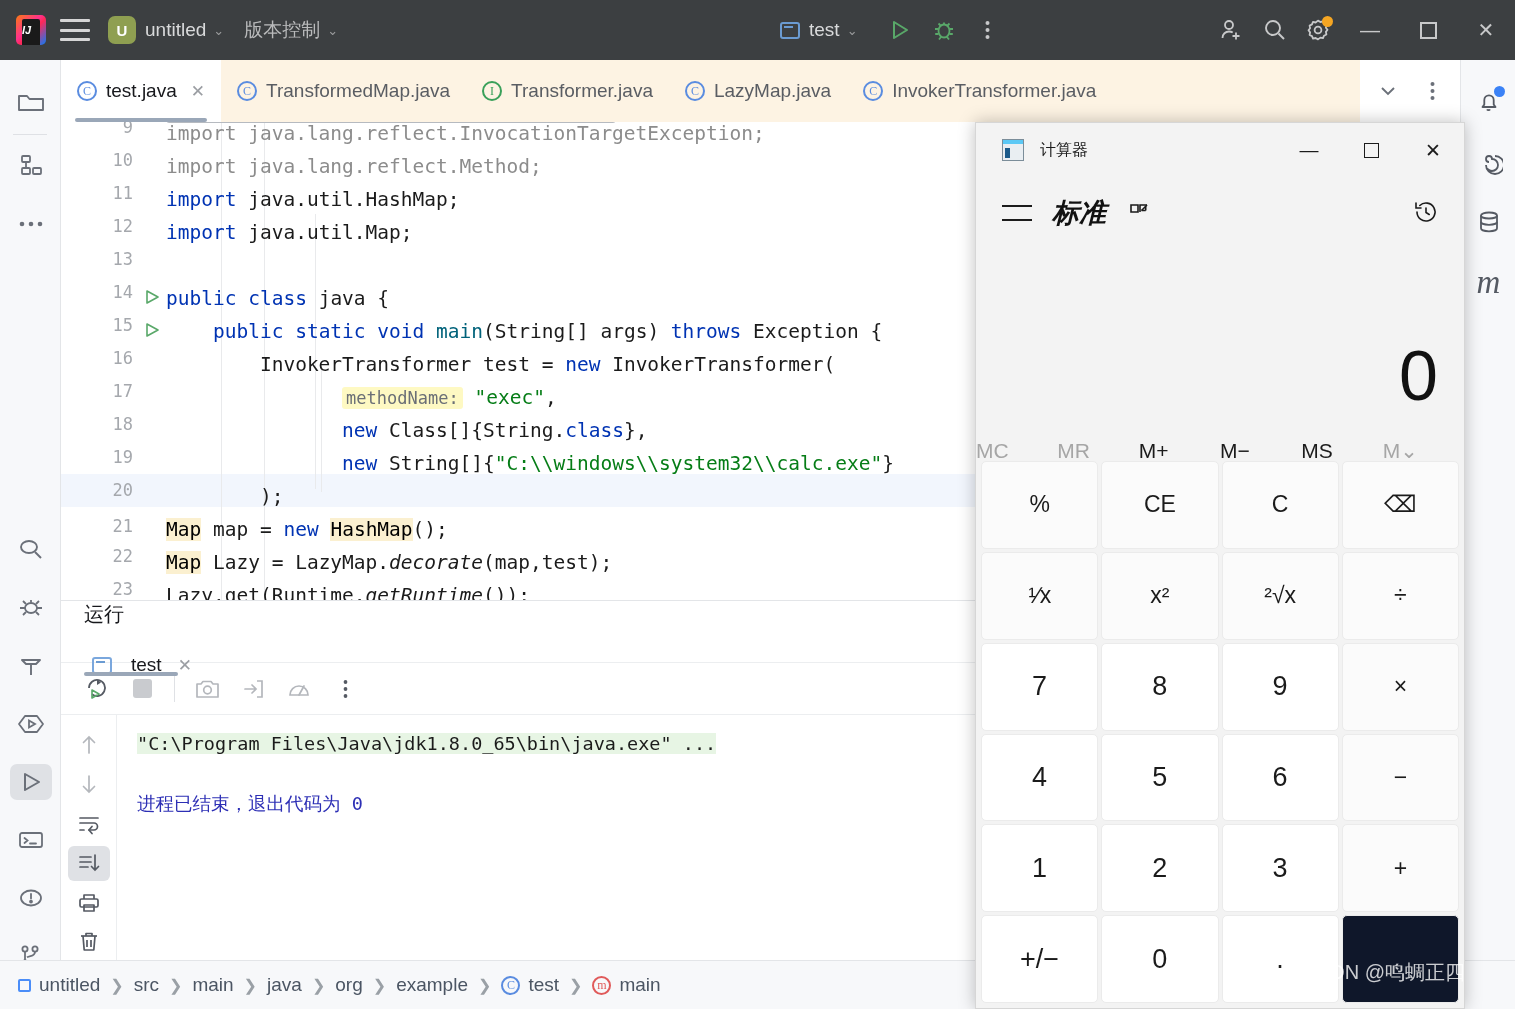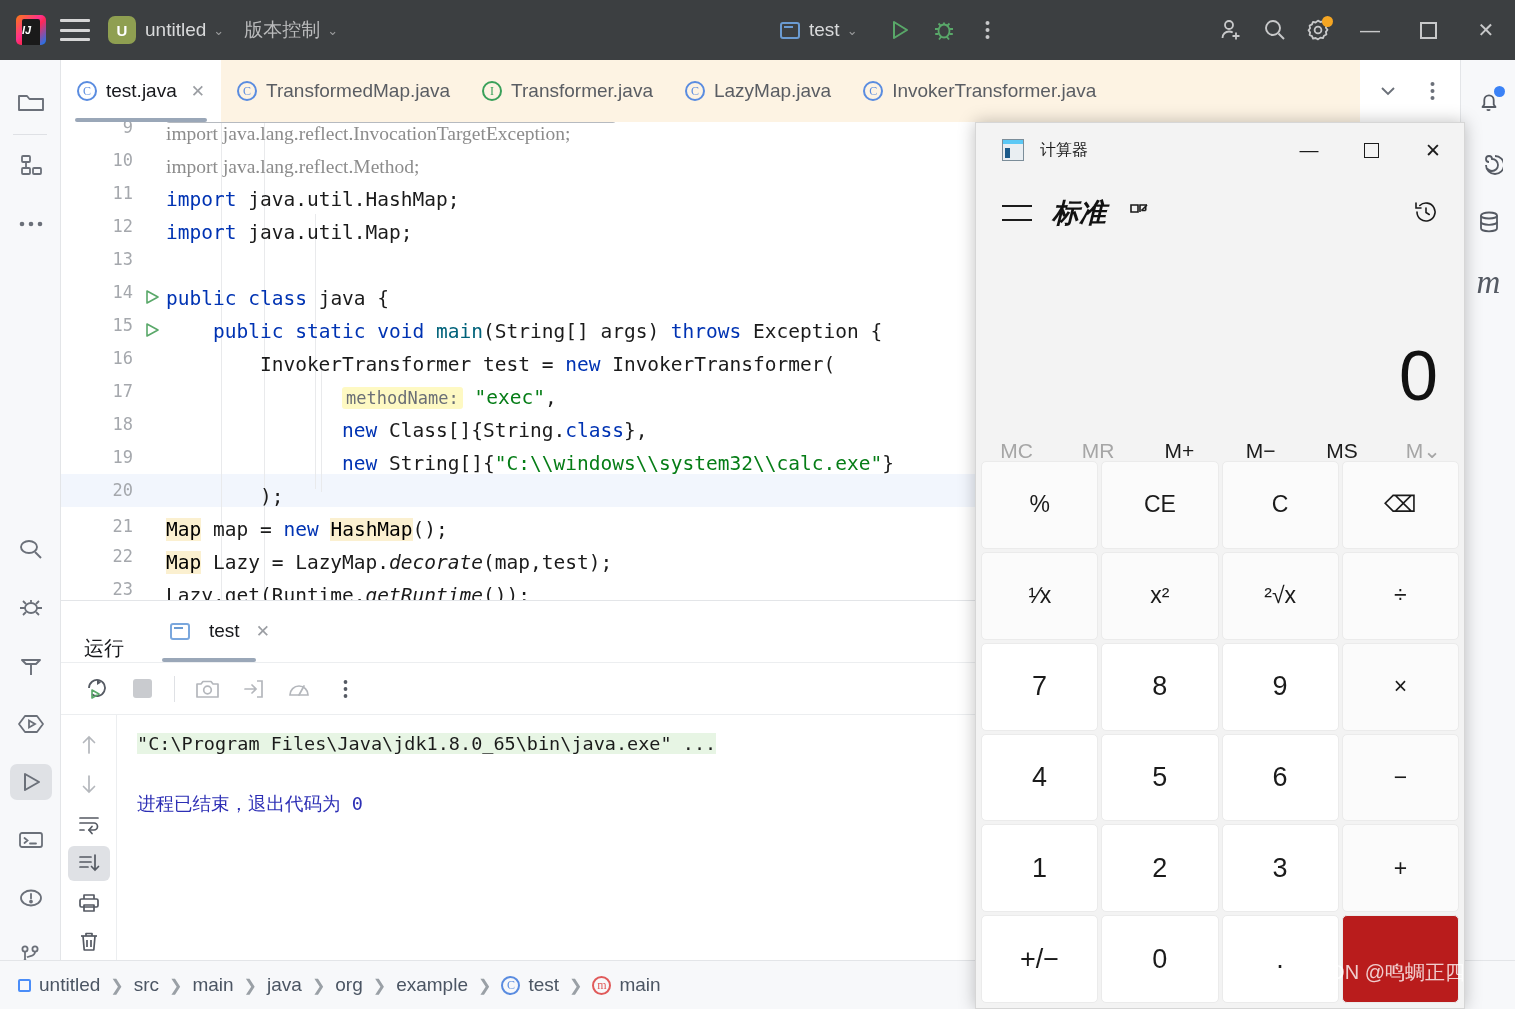--- a/index.html
+++ b/index.html
@@ -76,33 +76,33 @@
   .code { position:absolute; left:0; top:0; font-family:"DejaVu Sans Mono", monospace;
      font-size:19.5px; line-height:33px; white-space:pre; }
   .ln { position:absolute; left:0; width:72px; text-align:right; color:#a5a8ad;
      font-family:"DejaVu Sans Mono",monospace; font-size:17px; }
   .coderow { position:absolute; left:105px; }
   .hl-row { position:absolute; left:0; width:1399px; height:33px;
      background:#f2f6fd; }
   .gutter-run { position:absolute; left:82px; width:18px; height:18px; }
   .vline { position:absolute; background:#e9eaec; width:1px; }
   .kw { color:#0033b3; } .str { color:#067d17; }
-  .num { color:#1750eb; } .plain{color:#1b1b1b;} .gray{color:#8c8c8c;font-family:Liberation Serif, serif;}
+  .num { color:#1750eb; } .plain{color:#1b1b1b;} .gray{color:#8c8c8c;}
   .ital { font-style:italic; color:#1b1b1b; }
   .hint { background:#fef9c3; color:#6b6f76; border-radius:3px; padding:1px 4px;
      font-size:17px; }
   .usehl { background:#fbf0d0; }
   .scrollbar-h { position:absolute; left:105px; top:120px; width:450px;
      height:7px; background:#b6bac0; border-radius:4px; }
 
   
   .runpanel { position:absolute; left:61px; top:600px; width:1399px; height:360px;
      background:#ffffff; border-top:1px solid #e3e5e8; }
-  .run-header { height:62px; display:flex; align-items:flex-end; padding-left:23px;
-     gap:38px; border-bottom:1px solid #eceef0; }
+  .run-header { height:62px; display:flex; align-items:flex-start; padding-left:23px;
+     gap:26px; border-bottom:1px solid #eceef0;flex-direction:column; }
   .run-title { font-size:20px; color:#17181c; }
   .run-tab { display:flex;align-items:center;gap:10px;font-size:19px;
      color:#17181c; position:relative; height:62px; padding:0 8px; cursor:pointer;}
   .run-tab:after{content:"";position:absolute;left:0;right:22px;bottom:0;height:4px;
      background:#9aa7b8;border-radius:2px;}
   .run-toolbar{ height:52px;display:flex;align-items:center;padding-left:14px;
      gap:4px; border-bottom:1px solid #eceef0;}
   .rt-btn{width:42px;height:42px;display:flex;align-items:center;
      justify-content:center;cursor:pointer;}
   .run-gutter{ position:absolute;left:0;top:114px;width:56px;bottom:0;
@@ -149,29 +149,29 @@
   .cm-burger{width:30px;height:16px;margin-left:26px;margin-right:20px;
     display:flex;flex-direction:column;justify-content:space-between;cursor:pointer;}
   .cm-burger i{height:2px;background:#1b1b1b;display:block;}
   .cm-label{font-size:27px;font-weight:bold;color:#111;margin-right:20px;font-style:italic;}
   .cm-hist{margin-left:auto;margin-right:24px;cursor:pointer;}
   .calc-display{flex:none;height:160px;display:flex;align-items:flex-end;
     justify-content:flex-end;padding-right:26px;}
   .calc-val{font-size:70px;color:#111;line-height:.95;
      font-family:"Liberation Sans",sans-serif;}
   .mem-row{flex:none;height:52px;display:flex;align-items:center;}
-  .mem-btn{flex:1;text-align:center;font-size:21px;color:#a6a6a6;cursor:pointer;margin-top:32px;}
+  .mem-btn{flex:1;font-size:21px;color:#a6a6a6;cursor:pointer;margin-top:32px;}
   .mem-btn.on{color:#1b1b1b;}
   .keypad{flex:1;display:grid;grid-template-columns:repeat(4,1fr);
     grid-auto-rows:1fr;gap:3px;padding:0 5px 5px 5px;}
   .key{background:#fbfbfb;border:1px solid #ebebeb;border-radius:5px;
     display:flex;align-items:center;justify-content:center;font-size:23px;
     color:#1b1b1b;cursor:pointer;}
   .key.num{background:#ffffff;font-size:27px;}
-  .key.eq{background:#b91c1c;color:#fff;position:relative;}
+  .key.eq{background:#0f172a;color:#fff;position:relative;}
   .watermark{position:absolute;right:-7px;bottom:16px;font-size:20px;
     color:rgba(255,255,255,.78);white-space:nowrap;}
   svg{display:block;}
 </style>
 </head>
 <body>
 
 <div id="root">
 
   <div class="titlebar">

